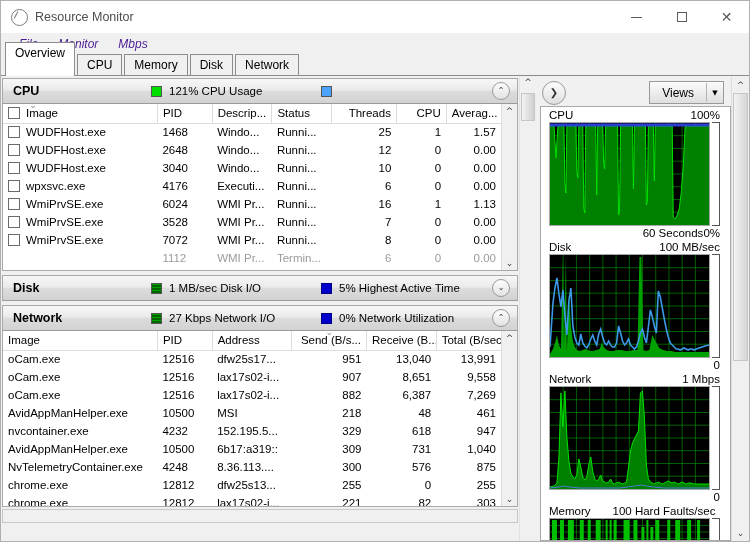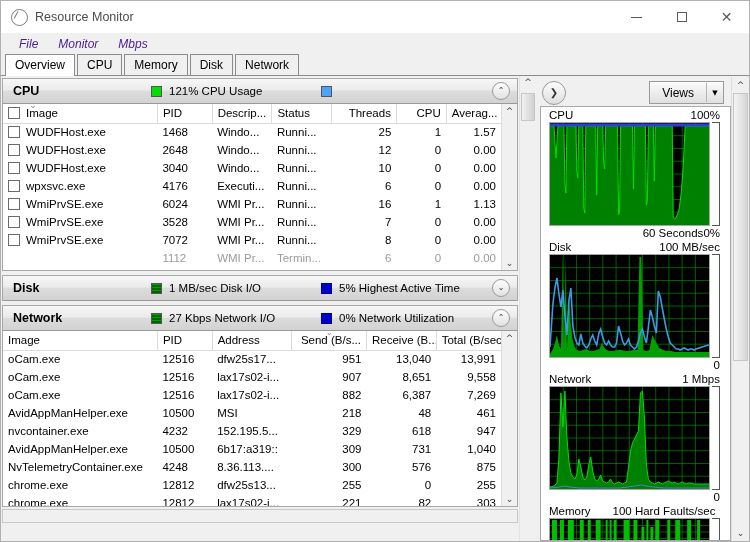--- a/index.html
+++ b/index.html
@@ -31,21 +31,21 @@
   .menubar{height:21px;background:#f0f0f0;display:flex;align-items:center;
            padding-left:8px;}
   .menu-item{padding:18px 10px;font-size:12px;color:#4c1d95;font-style:italic;}
 
   
   .tabstrip{height:22px;background:#f0f0f0;display:flex;align-items:flex-end;
             padding-left:4px;border-bottom:1px solid #8c8c8c;box-sizing:border-box;}
   .tab{height:21px;line-height:20px;padding:0 9px;font-size:12px;
        border:1px solid #8c8c8c;border-bottom:none;background:#f0f0f0;
        margin-right:2px;box-sizing:border-box;}
-  .tab.active{background:#ffffff;height:22px;line-height:21px;
+  .tab.active{background:#ffffff;height:34px;line-height:21px;
               position:relative;z-index:2;margin-bottom:-1px;}
 
   
   .body{position:absolute;left:0;top:76px;right:0;bottom:0;display:flex;}
   .leftpane{width:518px;position:relative;background:#f0f0f0;display:flex;
             flex-direction:column;}
   .leftscroll{width:16px;background:#f0f0f0;border-left:1px solid #e2e2e2;
               position:relative;}
   .rightpane{flex:1;background:#f0f0f0;position:relative;display:flex;}
 

